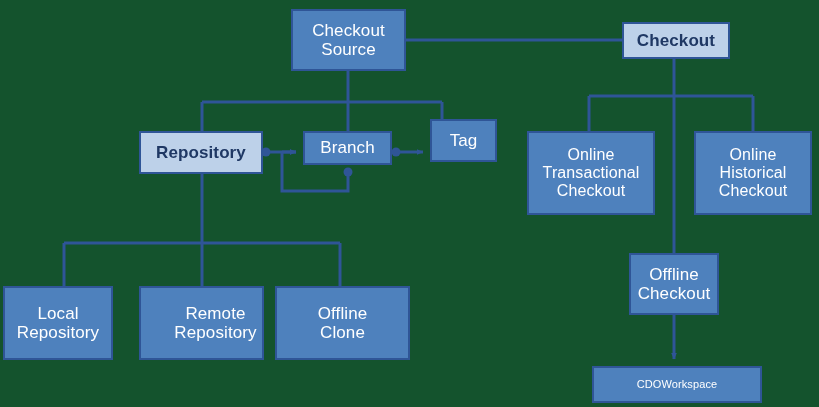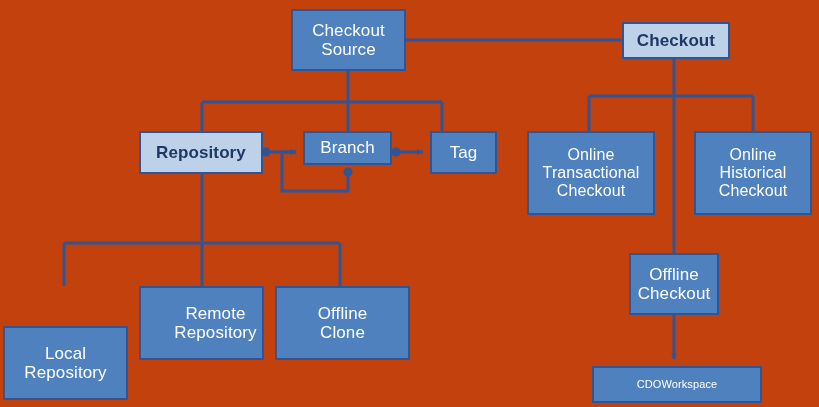--- a/index.html
+++ b/index.html
@@ -10,21 +10,21 @@
   body {
     width: 819px;
     height: 407px;
     font-family: "Liberation Sans", sans-serif;
     overflow: hidden;
   }
   #diagram {
     position: relative;
     width: 819px;
     height: 407px;
-    background: #c2410c;
+    background: #14532d;
   }
   svg.connectors {
     position: absolute;
     left: 0;
     top: 0;
     width: 819px;
     height: 407px;
     pointer-events: none;
   }
   .node {
@@ -117,34 +117,34 @@
   </div>
   <div class="node fill-light" style="left: 622px; top: 22px; width: 108px; height: 37px; font-size: 17px;">
     <span>Checkout</span>
   </div>
   <div class="node fill-light" style="left: 139px; top: 131px; width: 124px; height: 43px; font-size: 17px;">
     <span>Repository</span>
   </div>
   <div class="node fill-dark" style="left: 303px; top: 131px; width: 89px; height: 34px; font-size: 17px;">
     <span>Branch</span>
   </div>
-  <div class="node fill-dark" style="left: 430px; top: 131px; width: 67px; height: 43px; font-size: 17px;">
+  <div class="node fill-dark" style="left: 430px; top: 119px; width: 67px; height: 43px; font-size: 17px;">
     <span>Tag</span>
   </div>
   <div class="node fill-dark" style="left: 527px; top: 131px; width: 128px; height: 84px; font-size: 16px;">
     <span>Online
 Transactional
 Checkout</span>
   </div>
   <div class="node fill-dark" style="left: 694px; top: 131px; width: 118px; height: 84px; font-size: 16px;">
     <span>Online
 Historical
 Checkout</span>
   </div>
-  <div class="node fill-dark" style="left: 3px; top: 286px; width: 125px; height: 74px; font-size: 17px; margin-top: 40px;">
+  <div class="node fill-dark" style="left: 3px; top: 286px; width: 110px; height: 74px; font-size: 17px;">
     <span>Local
 Repository</span>
   </div>
   <div class="node fill-dark" style="left: 139px; top: 286px; width: 125px; height: 74px; font-size: 17px; padding-left: 28px;">
     <span>Remote
 Repository</span>
   </div>
   <div class="node fill-dark" style="left: 275px; top: 286px; width: 135px; height: 74px; font-size: 17px;">
     <span>Offline
 Clone</span>

